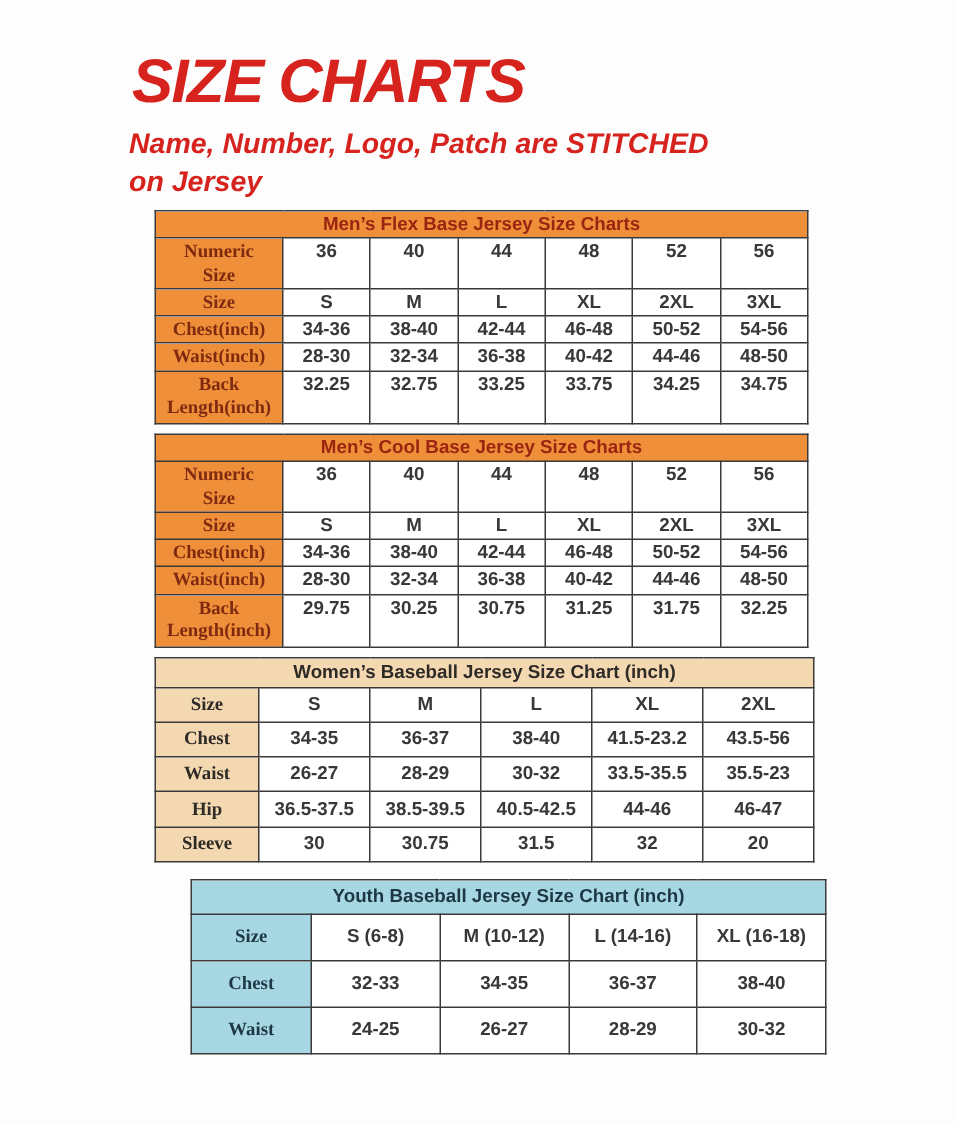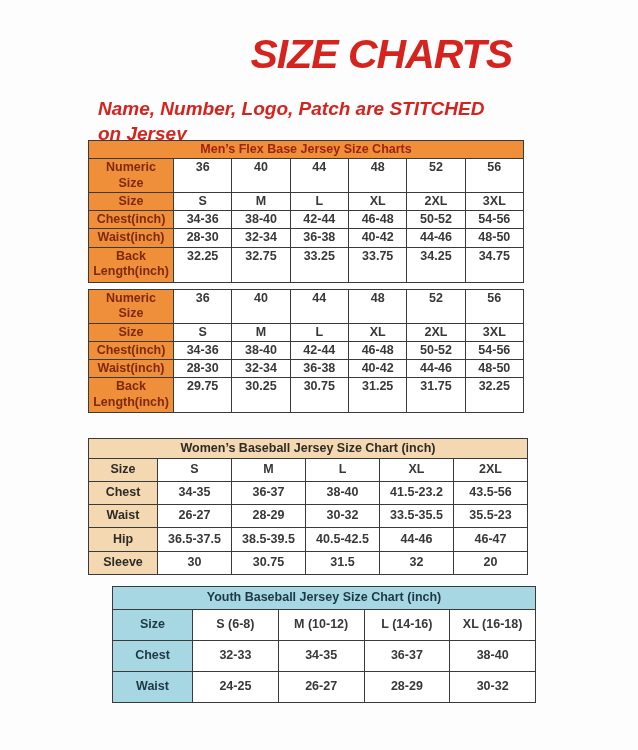--- a/index.html
+++ b/index.html
@@ -5,51 +5,52 @@
   html,body { margin:0; padding:0; }
   .sheet {
     position:relative;
     width:638px; height:750px;
     background:#fdfdfd;
     font-family:"Liberation Sans", sans-serif;
     overflow:hidden;
   }
   .page-title {
     position:absolute; top:34px; left:88px; width:424px; margin:0;
-    text-align:right;
+    text-align:left;
     font-size:41px; line-height:40px;
     font-weight:bold; font-style:italic;
     letter-spacing:-1px;
     color:var(--red,#d6231e);
   }
   .subtitle {
-    position:absolute; top:84px; left:86px; width:480px; margin:12px;
+    position:absolute; top:84px; left:86px; width:480px; margin:0;
     font-size:19px; line-height:25px;
     font-weight:bold; font-style:italic;
     color:var(--red,#d6231e);
   }
-  .chart { position:absolute; left:88px; }
+  .chart { position:absolute; left:103px; }
   .chart table {
     border-collapse:collapse; table-layout:fixed;
     font-family:"Liberation Sans", sans-serif;
   }
   .chart th, .chart td {
     border:1px solid #3a3a3a;
     font-weight:bold; text-align:center;
     padding:1px 2px;
     font-size:12.5px; line-height:1.22;
     overflow:hidden;
   }
   .chart tr.title th {
     background:var(--hd-bg); color:var(--hd-tx);
     vertical-align:middle; font-size:12.5px;
   }
   .chart th.lab {
     background:var(--lab-bg); color:var(--lab-tx);
     white-space:pre-line;
+    font-family:Liberation Serif, serif;
   }
   .chart td { color:#383838; background:#fff; }
 
   
   .t-men table { width:436px; }
   .t-men col.lab { width:85px; }
   .t-men tr.title th { height:13px; }
   .t-men th.lab, .t-men td { vertical-align:top; }
   .t-men tr.r0 th, .t-men tr.r0 td { height:29px; }
   .t-men tr.r1 th, .t-men tr.r1 td,
@@ -147,20 +148,23 @@
         <colgroup>
           <col class="lab">
           <col>
           <col>
           <col>
           <col>
           <col>
           <col>
         </colgroup>
         <tbody>
+          <tr class="title">
+            <th colspan="7">Men’s Cool Base Jersey Size Charts</th>
+          </tr>
           <tr class="r0">
             <th class="lab">Numeric
 Size</th>
             <td>36</td>
             <td>40</td>
             <td>44</td>
             <td>48</td>
             <td>52</td>
             <td>56</td>
           </tr>

